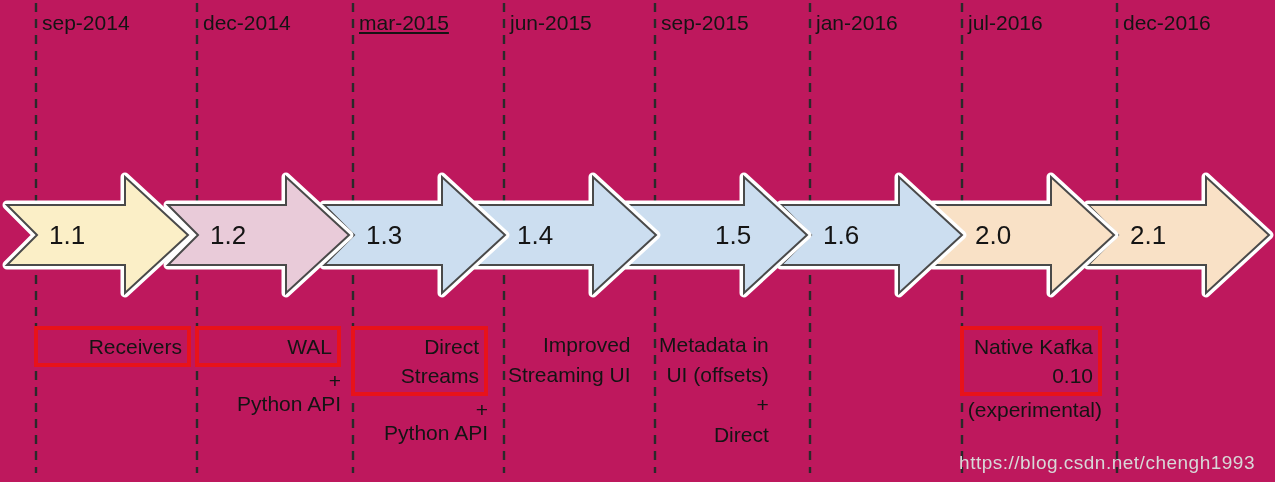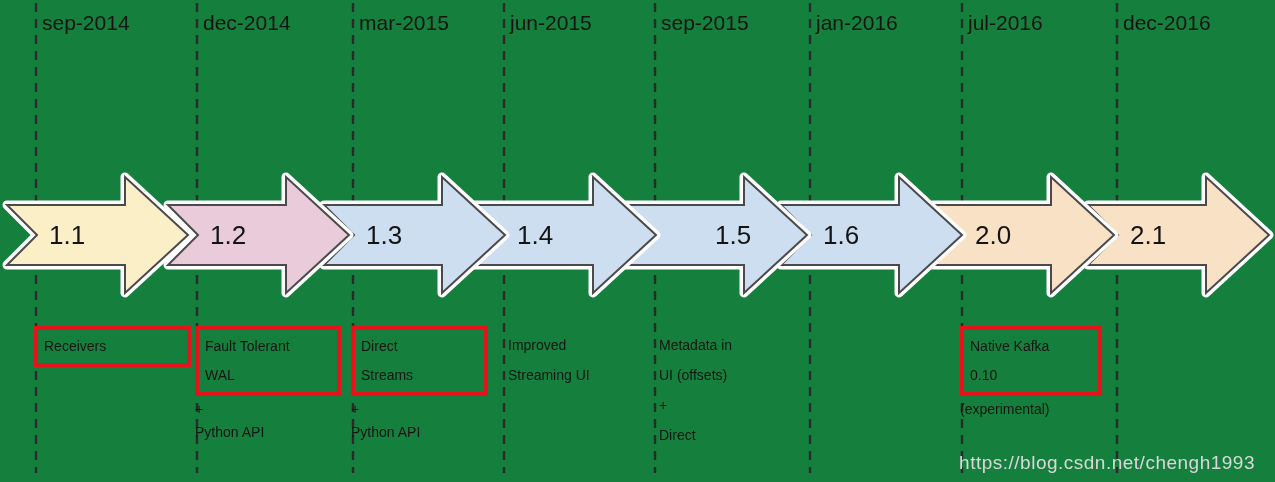--- a/index.html
+++ b/index.html
@@ -1,22 +1,22 @@
 <!DOCTYPE html>
 <html><head>
 <meta charset="utf-8">
 <title>Spark Streaming Kafka Timeline</title>
 <style>
   html,body{margin:0;padding:0;background:#ffffff;}
   body{font-family:"Liberation Sans", sans-serif;color:#111;}
-  .stage{position:relative;width:1275px;height:482px;background:#15803d;overflow:hidden;}
+  .stage{position:relative;width:1275px;height:482px;background:#be185d;overflow:hidden;}
   svg.layer{position:absolute;left:0;top:0;}
   .date-label{position:absolute;top:11px;font-size:21px;color:#141414;white-space:nowrap;}
   .version-label{position:absolute;top:220px;font-size:26px;color:#141414;white-space:nowrap;}
-  .annotation{position:absolute;top:326px;font-size:14px;color:#141414;}
+  .annotation{position:absolute;top:326px;font-size:21px;color:#141414;text-align:right;}
   .annotation .aline{line-height:29px;white-space:nowrap;}
   .annotation.plain{top:330px;}
   .annotation.plain .aline{line-height:30px;}
   .rbox{box-sizing:border-box;border:4px solid #E8121A;padding:2px 5px 2px 6px;}
   .below{margin-top:2px;}
   .below .bline{line-height:23px;white-space:nowrap;}
   .watermark{position:absolute;top:452px;right:20px;font-size:19px;color:#D8D8D8;letter-spacing:0.5px;white-space:nowrap;text-align:center;}
 </style>
 </head>
 <body>
@@ -44,21 +44,21 @@
       <polygon points="324,205 442,205 442,177 505,235 442,293 442,265 324,265 354,235" fill="#FFFFFF" stroke="#FFFFFF" stroke-width="9" stroke-linejoin="round"></polygon>
       <polygon points="324,205 442,205 442,177 505,235 442,293 442,265 324,265 354,235" fill="#CCDEF0" stroke="#4A4A4A" stroke-width="2"></polygon>
       <polygon points="168,205 286,205 286,177 349,235 286,293 286,265 168,265 198,235" fill="#FFFFFF" stroke="#FFFFFF" stroke-width="9" stroke-linejoin="round"></polygon>
       <polygon points="168,205 286,205 286,177 349,235 286,293 286,265 168,265 198,235" fill="#E9CBD9" stroke="#4A4A4A" stroke-width="2"></polygon>
       <polygon points="7,205 125,205 125,177 188,235 125,293 125,265 7,265 37,235" fill="#FFFFFF" stroke="#FFFFFF" stroke-width="9" stroke-linejoin="round"></polygon>
       <polygon points="7,205 125,205 125,177 188,235 125,293 125,265 7,265 37,235" fill="#FBEFC7" stroke="#4A4A4A" stroke-width="2"></polygon>
     </svg>
   <div id="dates-layer">
       <div class="date-label" style="left: 42px;">sep-2014</div>
       <div class="date-label" style="left: 203px;">dec-2014</div>
-      <div class="date-label" style="left: 359px;">mar-2015</div>
+      <div class="date-label" style="left: 359px; text-decoration: underline;">mar-2015</div>
       <div class="date-label" style="left: 510px;">jun-2015</div>
       <div class="date-label" style="left: 661px;">sep-2015</div>
       <div class="date-label" style="left: 816px;">jan-2016</div>
       <div class="date-label" style="left: 968px;">jul-2016</div>
       <div class="date-label" style="left: 1123px;">dec-2016</div>
     </div>
   <div id="versions-layer">
       <div class="version-label" style="left: 49px;">1.1</div>
       <div class="version-label" style="left: 210px;">1.2</div>
       <div class="version-label" style="left: 366px;">1.3</div>
@@ -69,21 +69,20 @@
       <div class="version-label" style="left: 1130px;">2.1</div>
     </div>
   <div id="annotations-layer">
       <div class="annotation" style="left: 34px;">
         <div class="rbox" style="border-color: rgb(232, 18, 26); width: 157px;">
           <div class="aline">Receivers</div>
         </div>
       </div>
       <div class="annotation" style="left: 195px;">
         <div class="rbox" style="border-color: rgb(232, 18, 26); width: 146px;">
-          <div class="aline">Fault Tolerant</div>
           <div class="aline">WAL</div>
         </div>
         <div class="below">
           <div class="bline">+</div>
           <div class="bline">Python API</div>
         </div>
       </div>
       <div class="annotation" style="left: 351px;">
         <div class="rbox" style="border-color: rgb(232, 18, 26); width: 137px;">
           <div class="aline">Direct</div>

